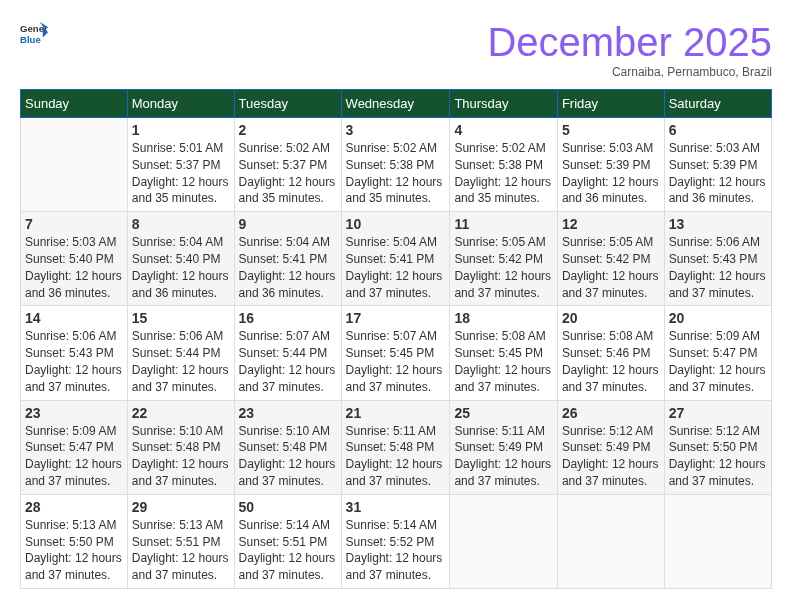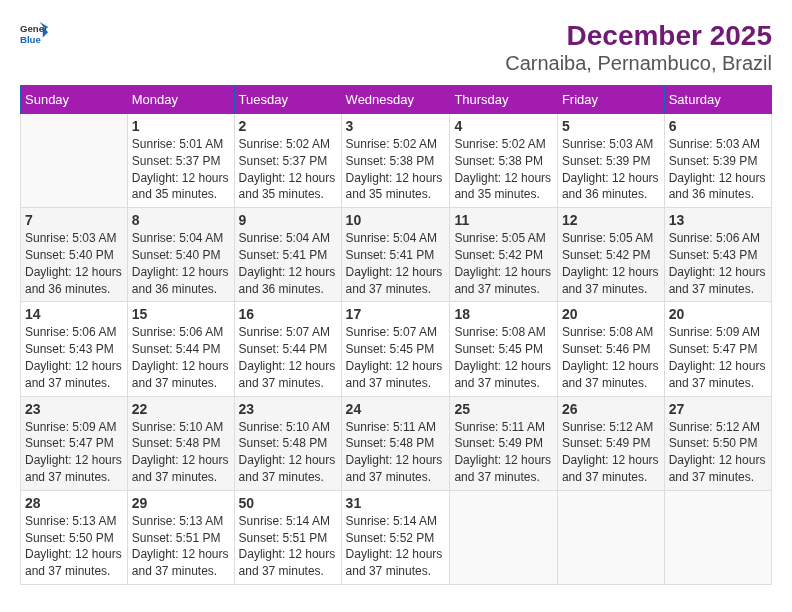--- a/index.html
+++ b/index.html
@@ -22,35 +22,35 @@
       gap: 4px;
     }
     .logo-icon {
       width: 28px;
       height: 28px;
     }
     .title-area {
       text-align: right;
     }
     .month-title {
-      font-size: 28px;
-      font-weight: bold;
-      color: #701a75;
+      font-size: 40px;
+      font-weight: normal;
+      color: #8b5cf6;
     }
     .location-title {
-      font-size: 20px;
+      font-size: 12px;
       color: #555;
     }
     table {
       width: 100%;
       border-collapse: collapse;
       font-size: 11px;
     }
     thead tr {
-      background-color: #a21caf;
+      background-color: #14532d;
       color: #fff;
     }
     thead th {
       padding: 6px 4px;
       text-align: left;
       font-size: 13px;
       font-weight: normal;
       border: 1px solid #1565c0;
     }
     tbody tr {
@@ -208,21 +208,21 @@
         </td>
         <td>
           <div class="day-number">22</div>
           <div class="day-info">Sunrise: 5:10 AM<br>Sunset: 5:48 PM<br>Daylight: 12 hours and 37 minutes.</div>
         </td>
         <td>
           <div class="day-number">23</div>
           <div class="day-info">Sunrise: 5:10 AM<br>Sunset: 5:48 PM<br>Daylight: 12 hours and 37 minutes.</div>
         </td>
         <td>
-          <div class="day-number">24</div>
+          <div class="day-number">21</div>
           <div class="day-info">Sunrise: 5:11 AM<br>Sunset: 5:48 PM<br>Daylight: 12 hours and 37 minutes.</div>
         </td>
         <td>
           <div class="day-number">25</div>
           <div class="day-info">Sunrise: 5:11 AM<br>Sunset: 5:49 PM<br>Daylight: 12 hours and 37 minutes.</div>
         </td>
         <td>
           <div class="day-number">26</div>
           <div class="day-info">Sunrise: 5:12 AM<br>Sunset: 5:49 PM<br>Daylight: 12 hours and 37 minutes.</div>
         </td>

